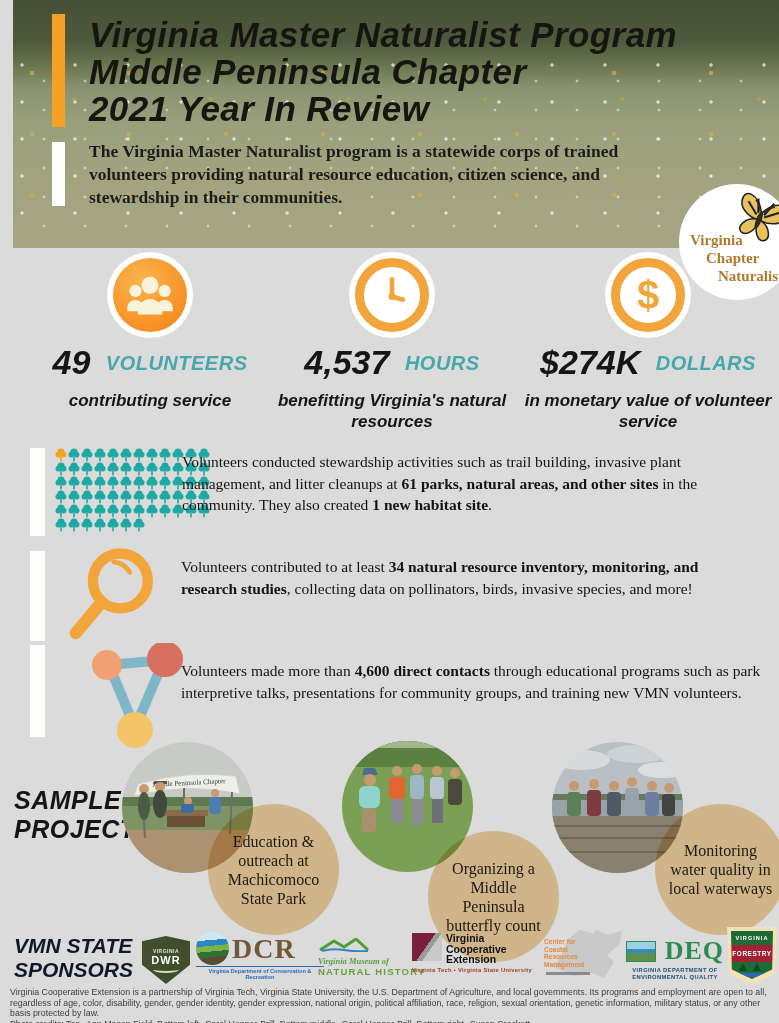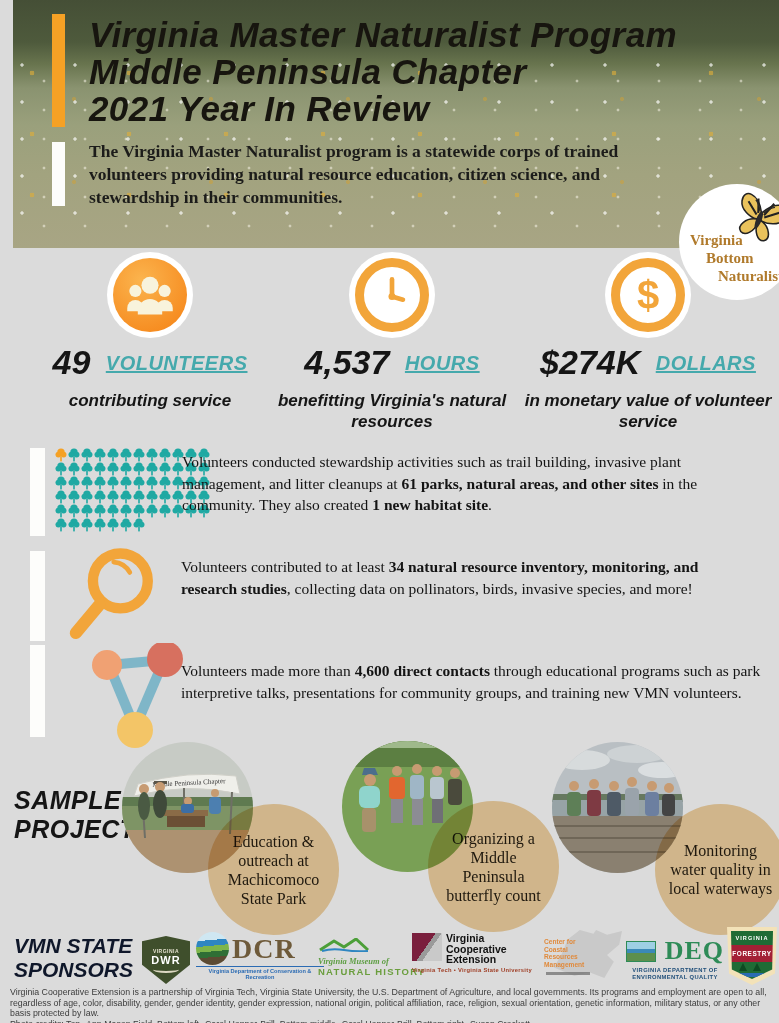--- a/index.html
+++ b/index.html
@@ -38,21 +38,21 @@
   .stat-icon{width:86px;height:86px;margin:0 auto;background:#fff;border-radius:50%;
     display:flex;align-items:center;justify-content:center;}
   .icon-inner{width:74px;height:74px;border-radius:50%;display:flex;align-items:center;
     justify-content:center;box-sizing:border-box;}
   .inner-people{background:radial-gradient(circle at 38% 30%,#FBB44E,#F68B1F 80%);}
   .inner-ring{background:#fff;border:9px solid #F2A53A;}
   .dollar-glyph{font:800 40px "Liberation Sans",sans-serif;color:#F2A53A;}
   .stat-line{margin-top:5px;white-space:nowrap;}
   .stat-value{font:italic 800 34px "Liberation Sans",sans-serif;color:#151515;}
   .stat-label{font:italic 800 20px "Liberation Sans",sans-serif;color:#45A9AC;margin-left:11px;
-    vertical-align:4px;letter-spacing:.5px;text-decoration:underline;}
+    vertical-align:4px;letter-spacing:.5px;}
   .stat-caption{margin-top:8px;font:italic 700 17px/21px "Liberation Sans",sans-serif;color:#151515;}
 
   
   .side-bar{position:absolute;width:15px;background:#FDFDFB;}
   .sb1{left:30px;top:448px;height:88px;} .sb2{left:30px;top:551px;height:90px;}
   .sb3{left:30px;top:645px;height:92px;}
   .tree-grid{position:absolute;left:55px;top:448px;}
   .tree-row{height:14px;display:flex;gap:1px;}
   .tree{width:12px;height:14px;display:block;}
   .sec-text{position:absolute;font:15.5px/21.5px "Liberation Serif",serif;color:#141414;}
@@ -65,21 +65,21 @@
 
   
   .sp-heading{position:absolute;left:14px;top:786px;color:#151515;
     font:italic 800 25px/29px "Liberation Sans",sans-serif;letter-spacing:.5px;}
   .photo-circle{position:absolute;width:131px;height:131px;border-radius:50%;overflow:hidden;}
   .pc1{left:122px;top:742px;} .pc2{left:342px;top:741px;} .pc3{left:552px;top:742px;}
   .caption-circle{position:absolute;width:131px;height:131px;border-radius:50%;
     background:#F2D3A2;mix-blend-mode:multiply;display:flex;align-items:center;justify-content:center;
     text-align:center;font:16px/19px "Liberation Serif",serif;color:#241c10;
     padding:12px;box-sizing:border-box;}
-  .cc1{left:208px;top:804px;} .cc2{left:428px;top:801px;} .cc3{left:655px;top:804px;}
+  .cc1{left:208px;top:804px;} .cc2{left:428px;top:831px;} .cc3{left:655px;top:804px;}
 
   
   .sponsor-heading{position:absolute;left:14px;top:934px;color:#0f172a;
     font:italic 800 21px/24px "Liberation Sans",sans-serif;}
   .logo-dwr{position:absolute;left:142px;top:936px;width:48px;height:48px;background:#3F4F2C;
     clip-path:polygon(50% 0,100% 11%,100% 60%,50% 100%,0 60%,0 11%);
     display:flex;flex-direction:column;align-items:center;justify-content:center;}
   .dwr-top{font:700 5px "Liberation Sans",sans-serif;color:#E8E4D2;letter-spacing:.5px;}
   .dwr-name{font:800 11px "Liberation Sans",sans-serif;color:#fff;letter-spacing:1px;}
   .dwr-fish{width:26px;height:5px;border-bottom:2px solid #DCD8C2;border-radius:50%;}
@@ -147,21 +147,21 @@
           <path d="M30 26 C20 8 5 10 8 22 C10 30 21 34 28 33 Z" fill="#E9C25C" stroke="#222" stroke-width="1.5"></path>
           <path d="M30 26 C40 6 56 10 53 22 C51 31 39 34 32 33 Z" fill="#E9C25C" stroke="#222" stroke-width="1.5"></path>
           <path d="M28 33 C18 35 12 46 18 50 C24 53 30 44 30 37 Z" fill="#E9C25C" stroke="#222" stroke-width="1.5"></path>
           <path d="M32 33 C42 35 48 46 42 50 C36 53 30 44 30 37 Z" fill="#E9C25C" stroke="#222" stroke-width="1.5"></path>
           <path d="M22 14 L27 27 M38 13 L33 27 M14 20 L26 29 M46 19 L34 29" stroke="#222" stroke-width="2" fill="none"></path>
           <ellipse cx="30" cy="33" rx="2.6" ry="9" fill="#2a2a2a"></ellipse>
           <path d="M28 25 Q24 18 20 16 M32 25 Q36 18 40 16" stroke="#2a2a2a" stroke-width="1.2" fill="none"></path>
         </g>
       </svg>
       <span class="ll ll1">Virginia</span>
-      <span class="ll ll2">Bottom</span>
+      <span class="ll ll2">Chapter</span>
       <span class="ll ll3">Naturalist</span>
     </div>
   </div>
 
   <div class="stat stat1">
     <div class="stat-icon">
       <div class="icon-inner inner-people">
         <svg width="52" height="52" viewBox="0 0 64 64">
           <circle cx="14" cy="27" r="7.5" fill="#F8F3DC"></circle>
           <path d="M4 48 a10 10 0 0 1 20 0 v4 h-20 z" fill="#F8F3DC"></path>

